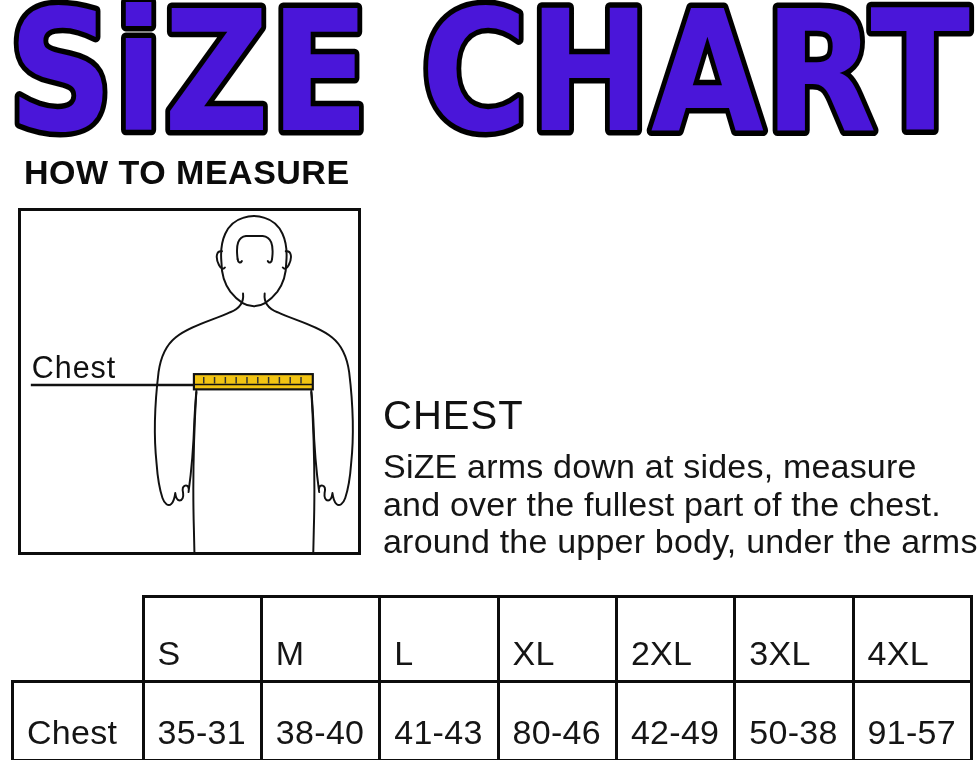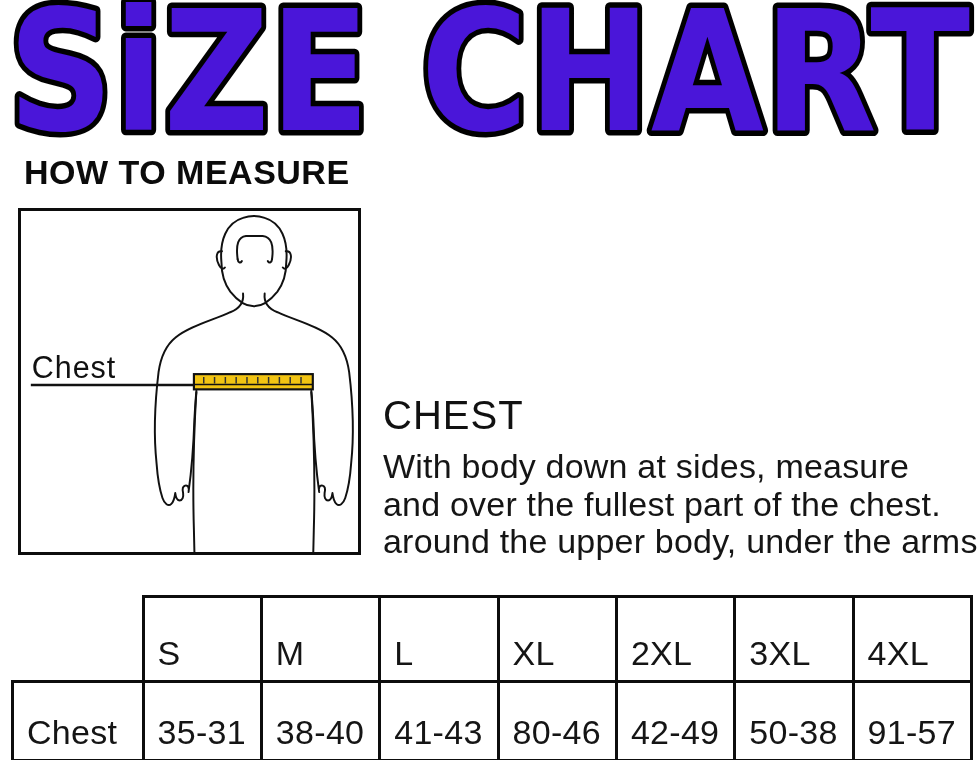--- a/index.html
+++ b/index.html
@@ -119,21 +119,21 @@
     </g>
 
     <path d="M 10 177 L 176 177" stroke="#111111" stroke-width="2.6" fill="none"></path>
     <text class="figure-label-text" x="11" y="169.5">Chest</text>
   </svg>
 </div>
 
 <div class="measure-info">
   <div class="measure-info-heading">CHEST</div>
   <div class="measure-info-body">
-    <div>With body down at sides, measure</div>
+    <div>SiZE arms down at sides, measure</div>
     <div>and over the fullest part of the chest.</div>
     <div>around the upper body, under the arms</div>
   </div>
 </div>
 
 <table class="size-table">
   <tbody>
       <tr class="header-row">
     <td class="corner"></td>
     <td>S</td>

